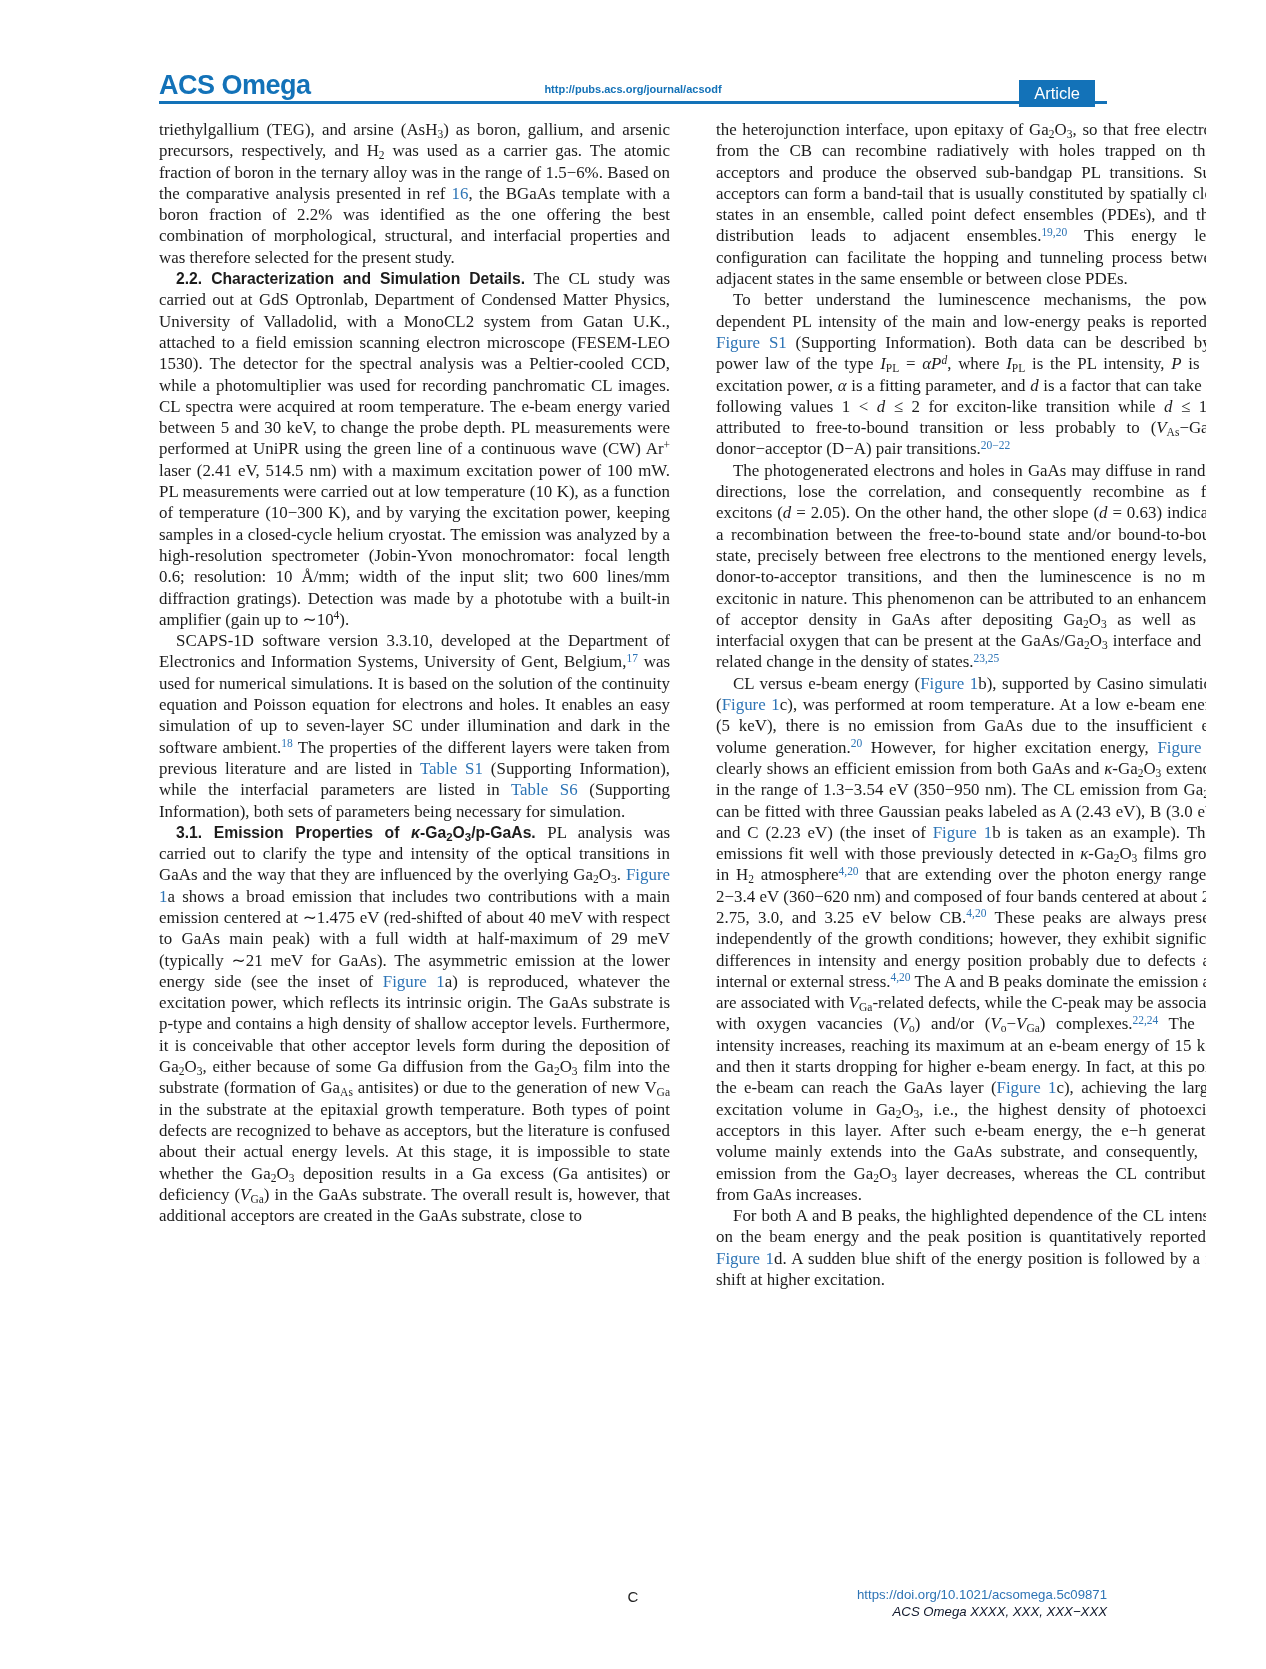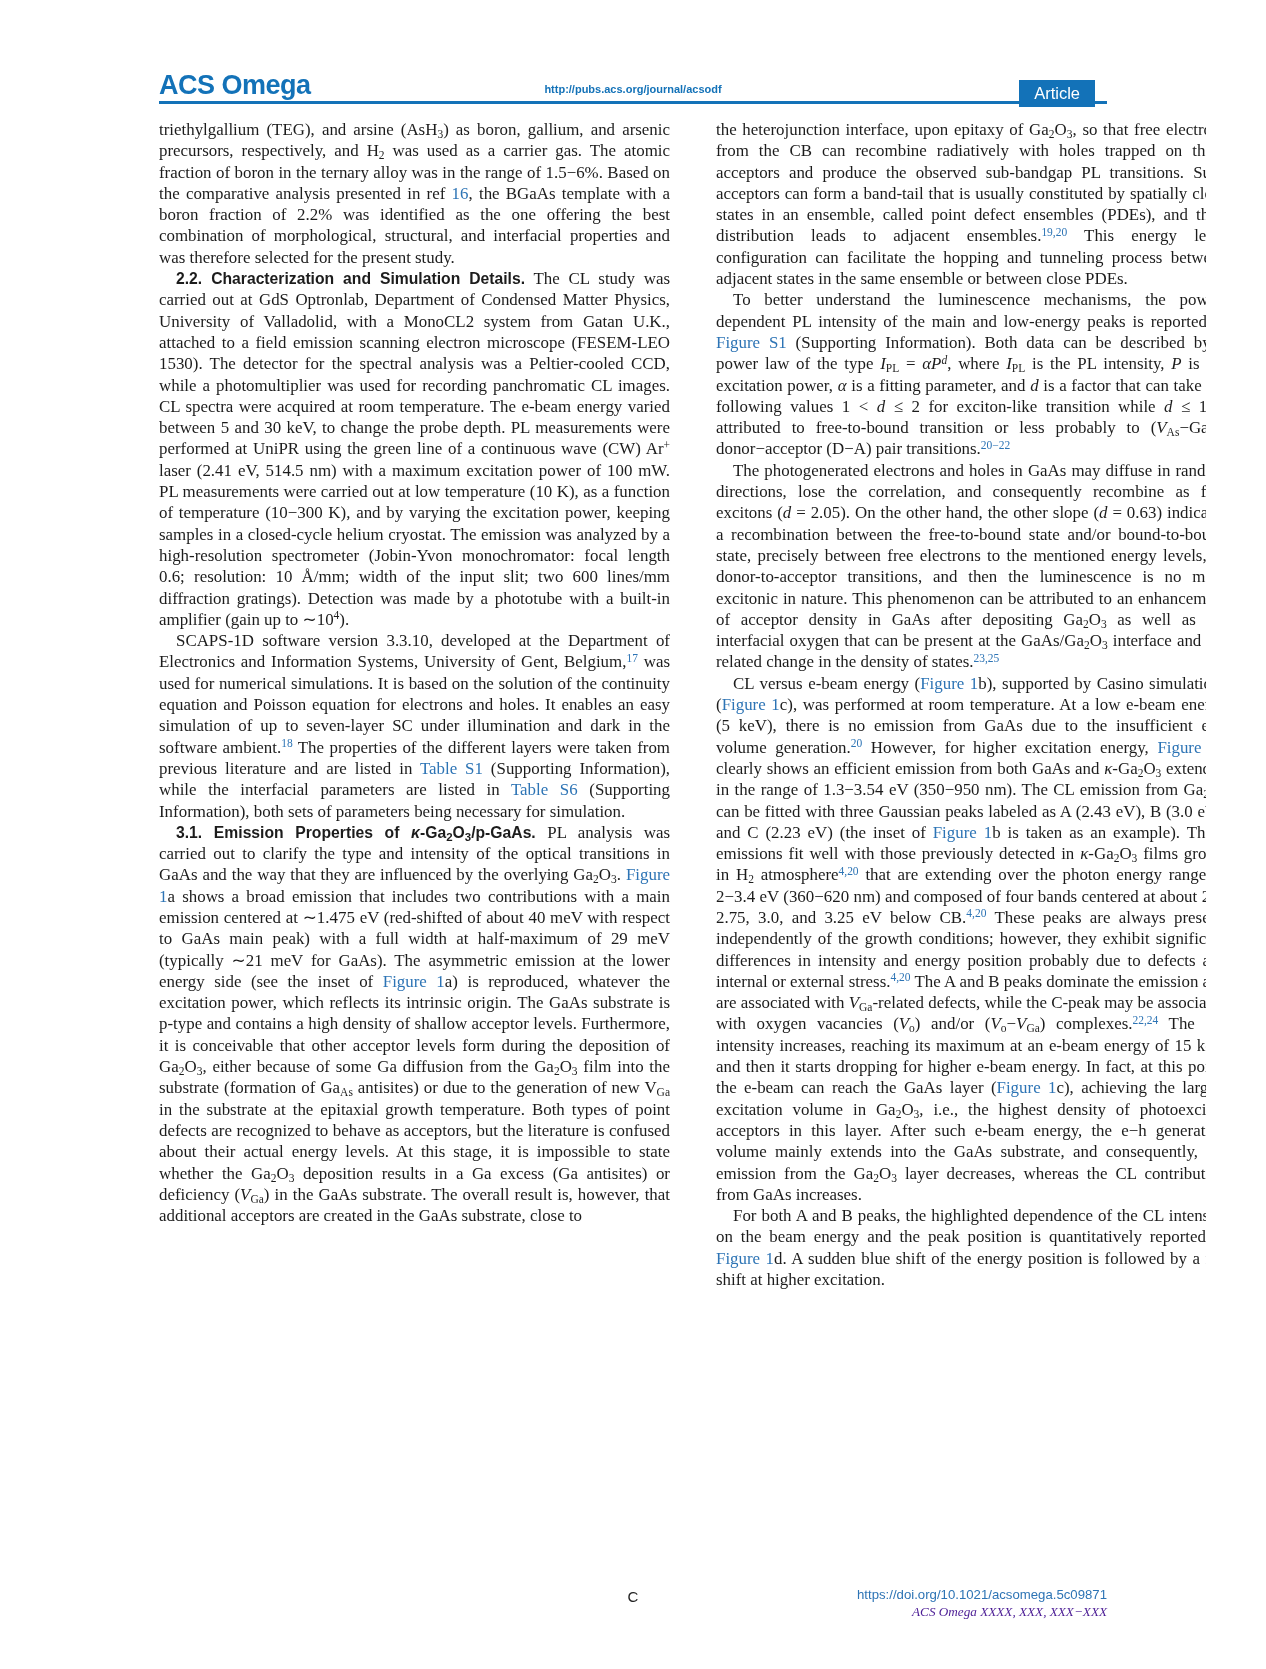--- a/index.html
+++ b/index.html
@@ -61,21 +61,21 @@
   
   .pageno{
     position:absolute;top:1588px;left:0;width:100%;text-align:center;
     font-family:"Liberation Sans",sans-serif;font-size:15px;color:#222;
   }
   .foot-right{
     position:absolute;top:1586px;right:99px;text-align:right;
     font-family:"Liberation Sans",sans-serif;font-size:13.2px;line-height:17px;margin-left:8px;
   }
   .doi{display:block;color:var(--link-blue);text-decoration:none;}
-  .cite{color:#4c1d95;font-style:italic;font-family:Liberation Serif, serif;}
+  .cite{color:#0f172a;font-style:italic;}
 </style>
 </head>
 <body>
 
 <div class="page">
 
   <div class="hdr">
     <div class="masthead">ACS Omega</div>
     <a class="journal-url" href="#">http://pubs.acs.org/journal/acsodf</a>
     <div class="badge">Article</div>

